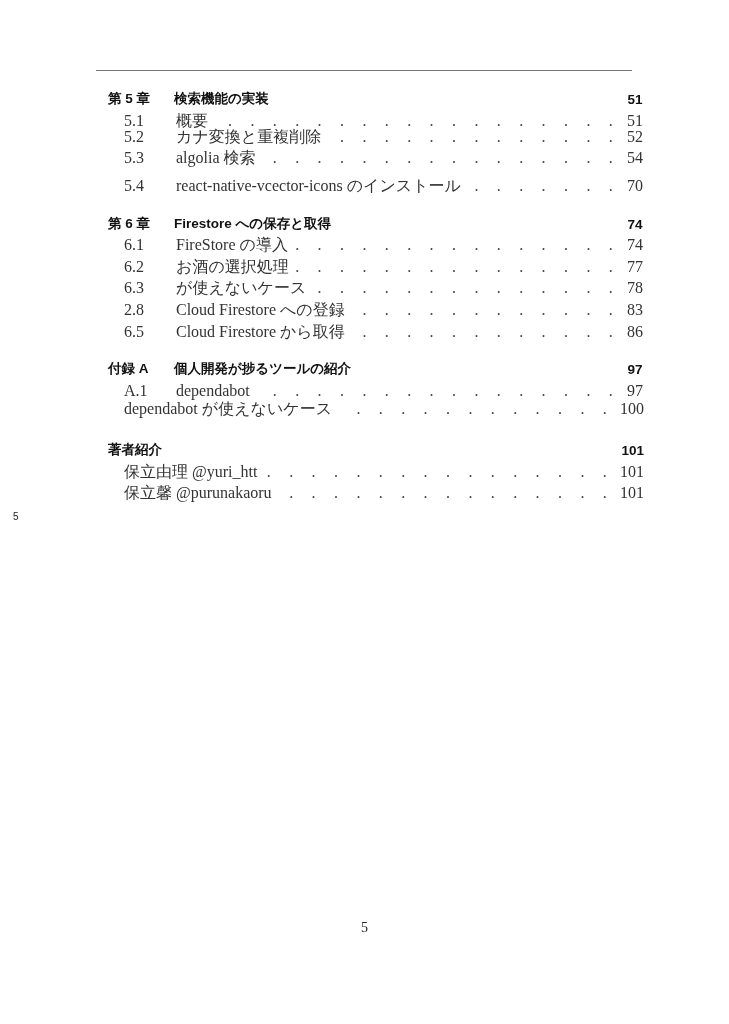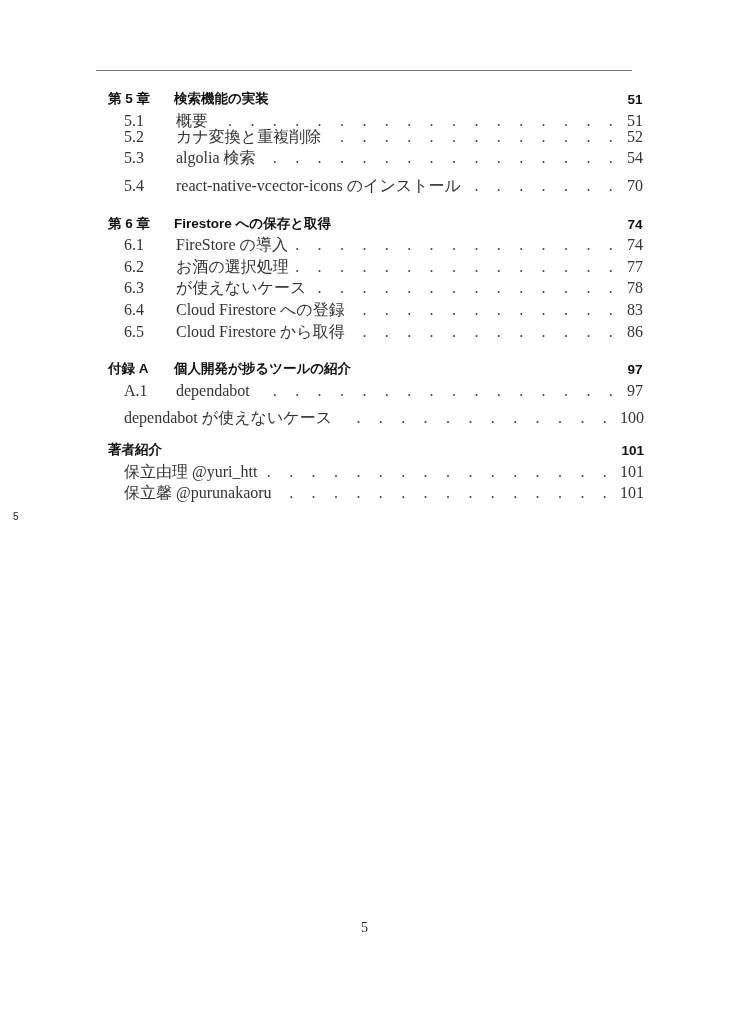--- a/index.html
+++ b/index.html
@@ -155,21 +155,21 @@
     <span class="leader">. . . . . . . . . . . . . . . . . . . . . . . . . . . . . . . . . . . . . . . . . . . . . . . . . . . . . . . . .</span>
     <span class="page">77</span>
   </div>
   <div class="row section" style="top:278px">
     <span class="num-sec">6.3</span>
     <span class="title">が使えないケース</span>
     <span class="leader">. . . . . . . . . . . . . . . . . . . . . . . . . . . . . . . . . . . . . . . . . . . . . . . . . . . . . . . . .</span>
     <span class="page">78</span>
   </div>
   <div class="row section" style="top:300px">
-    <span class="num-sec">6.4</span>
+    <span class="num-sec">2.8</span>
     <span class="title">Cloud Firestore への登録</span>
     <span class="leader">. . . . . . . . . . . . . . . . . . . . . . . . . . . . . . . . . . . . . . . . . . . . . . . . . . . . . . . . .</span>
     <span class="page">83</span>
   </div>
   <div class="row section" style="top:322px">
     <span class="num-sec">6.5</span>
     <span class="title">Cloud Firestore から取得</span>
     <span class="leader">. . . . . . . . . . . . . . . . . . . . . . . . . . . . . . . . . . . . . . . . . . . . . . . . . . . . . . . . .</span>
     <span class="page">86</span>
   </div>
@@ -179,21 +179,21 @@
     <span class="title">個人開発が捗るツールの紹介</span>
     <span class="fill"></span>
     <span class="page">97</span>
   </div>
   <div class="row section" style="top:381px">
     <span class="num-sec">A.1</span>
     <span class="title">dependabot</span>
     <span class="leader">. . . . . . . . . . . . . . . . . . . . . . . . . . . . . . . . . . . . . . . . . . . . . . . . . . . . . . . . .</span>
     <span class="page">97</span>
   </div>
-  <div class="row section" style="top:408px">
+  <div class="row section" style="top:399px">
     <span class="title indent-only">dependabot が使えないケース</span>
     <span class="leader">. . . . . . . . . . . . . . . . . . . . . . . . . . . . . . . . . . . . . . . . . . . . . . . . . . . . . . . . .</span>
     <span class="page">100</span>
   </div>
 
   <div class="row chapter" style="top:440px">
     <span class="title">著者紹介</span>
     <span class="fill"></span>
     <span class="page">101</span>
   </div>

